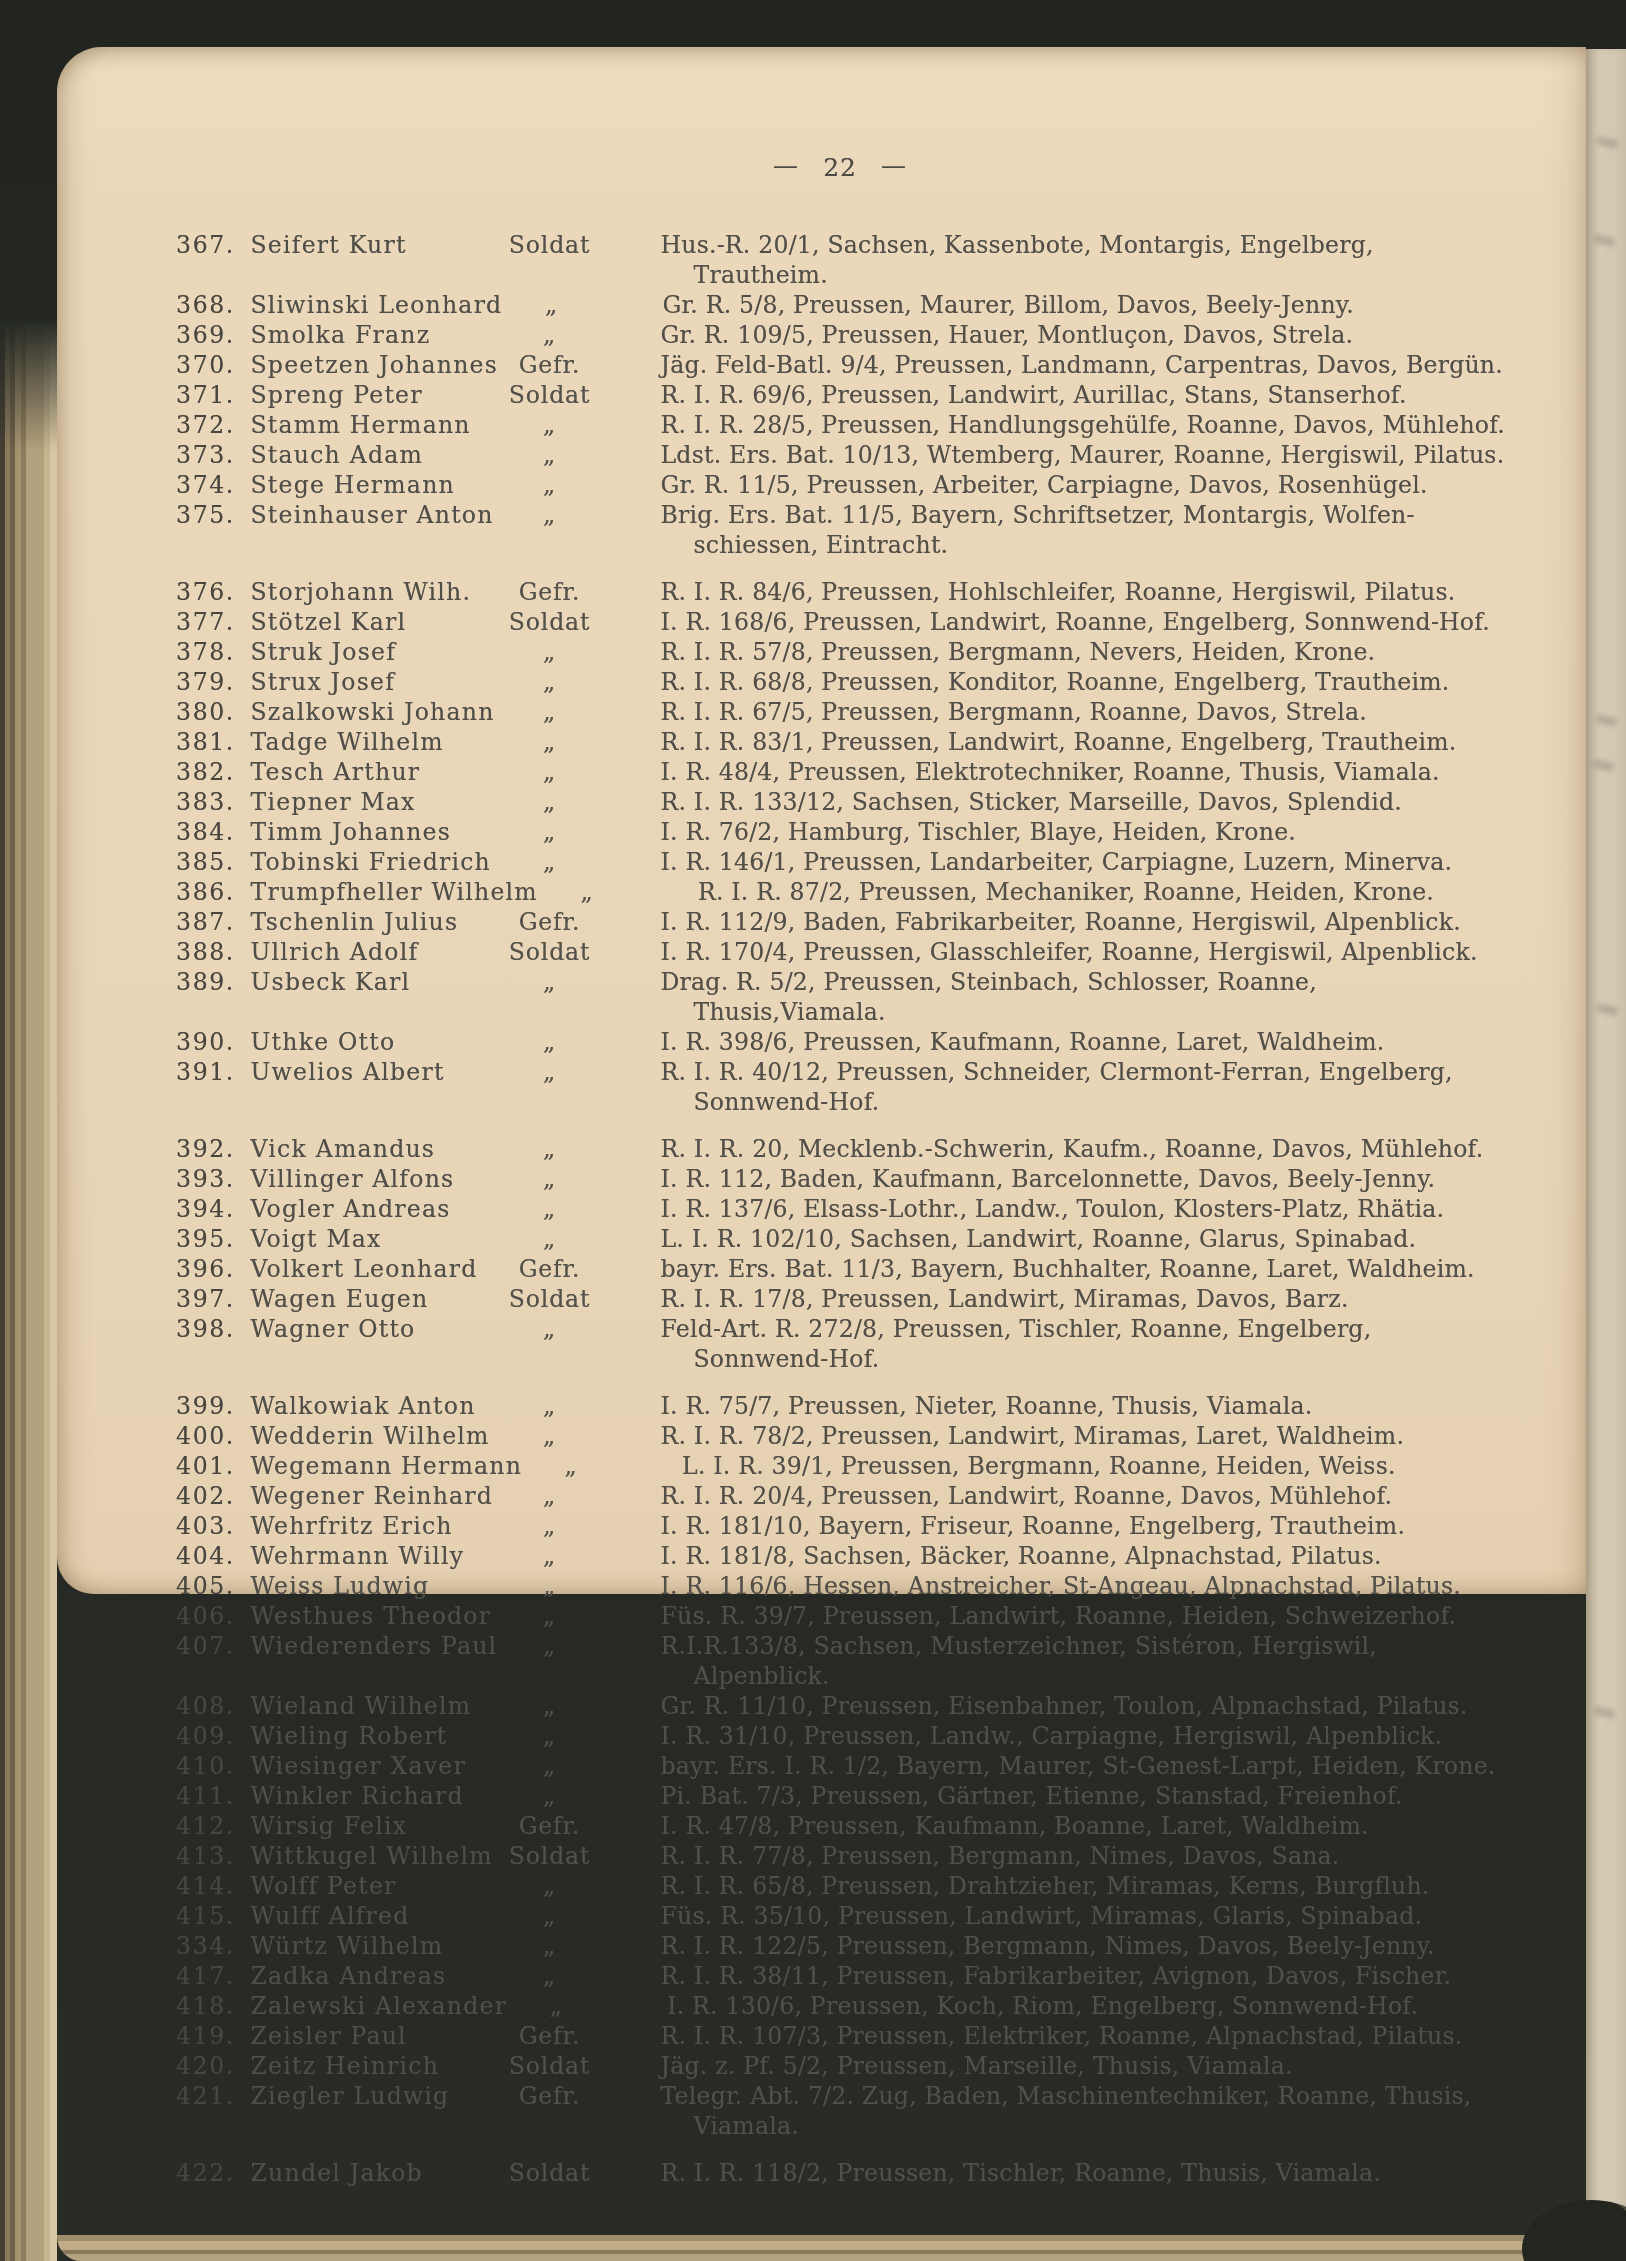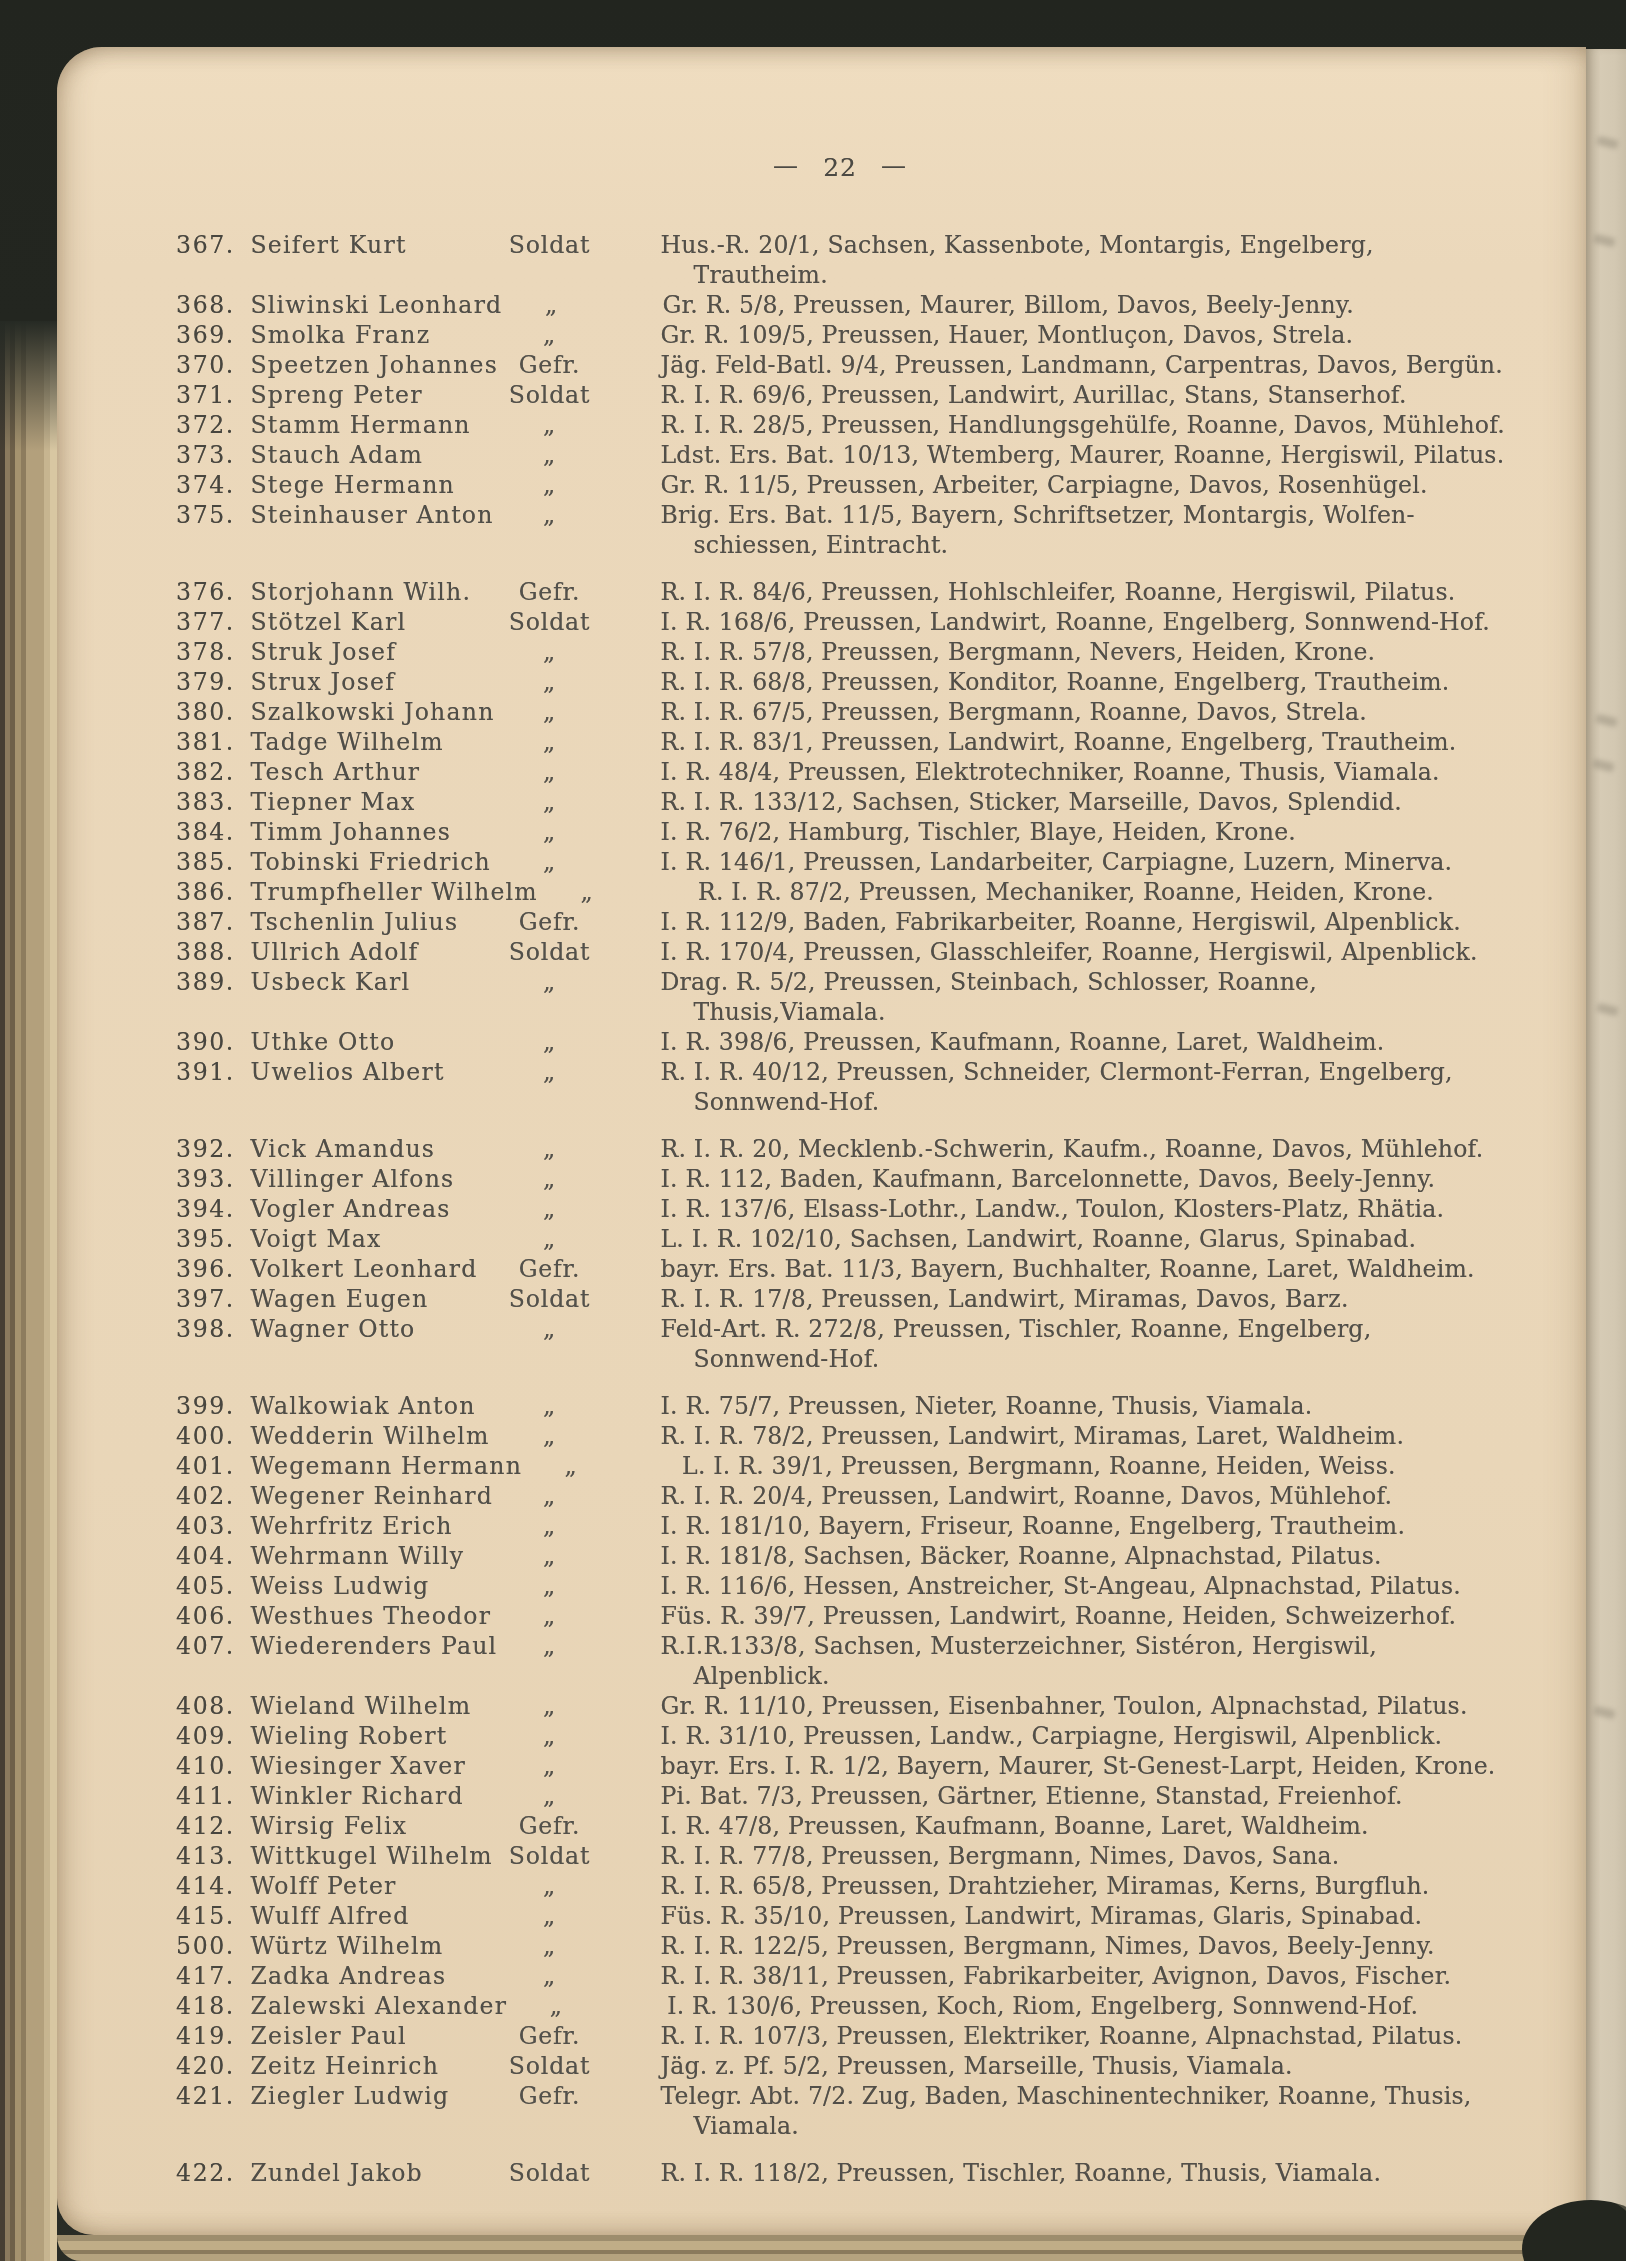--- a/index.html
+++ b/index.html
@@ -19,21 +19,21 @@
       #a5936f 14.6px 21px, #8d7c5e 21px 26px, #b3a07c 26px 44px,
       #c7b590 44px 50px, #d8c7a2 50px 57px);
   }
   .left-stack::before {
     content:""; position:absolute; left:0; top:0; width:100%; height:130px;
     background:linear-gradient(180deg,#262a24 0%, rgba(38,42,36,0) 100%);
   }
 
   
   .page {
-    position:absolute; left:57px; top:47px; width:1529px; height:2188px;
+    position:absolute; left:57px; top:47px; width:1529px; height:1547px;
     background:linear-gradient(180deg,#efddc0 0%,#ebd8bb 10%,#e9d6b8 65%,#e5d1b2 100%);
     border-top-left-radius:45px;
     border-bottom-left-radius:37px;
     box-shadow: inset 18px 0 28px -11.4px rgba(120,95,60,0.38),
                 inset -21px 0 36px -16.3px rgba(120,95,60,0.30),
                 inset 0 13px 21px -11.4px rgba(90,70,45,0.35),
                 inset 0 -14.6px 21px -13px rgba(120,95,60,0.30);
   }
 
   .content { position:absolute; left:110px; right:73px; top:0; color:#504e48; }
@@ -435,21 +435,21 @@
   </div>
 
   <div class="row">
     <span class="cell-num">415.</span>
     <span class="cell-name">Wulff Alfred</span>
     <span class="cell-rank">„</span>
     <span class="cell-details">Füs. R. 35/10, Preussen, Landwirt, Miramas, Glaris, Spinabad.</span>
   </div>
 
   <div class="row">
-    <span class="cell-num">500.</span>
+    <span class="cell-num">334.</span>
     <span class="cell-name">Würtz Wilhelm</span>
     <span class="cell-rank">„</span>
     <span class="cell-details">R. I. R. 122/5, Preussen, Bergmann, Nimes, Davos, Beely-Jenny.</span>
   </div>
 
   <div class="row">
     <span class="cell-num">417.</span>
     <span class="cell-name">Zadka Andreas</span>
     <span class="cell-rank">„</span>
     <span class="cell-details">R. I. R. 38/11, Preussen, Fabrikarbeiter, Avignon, Davos, Fischer.</span>

